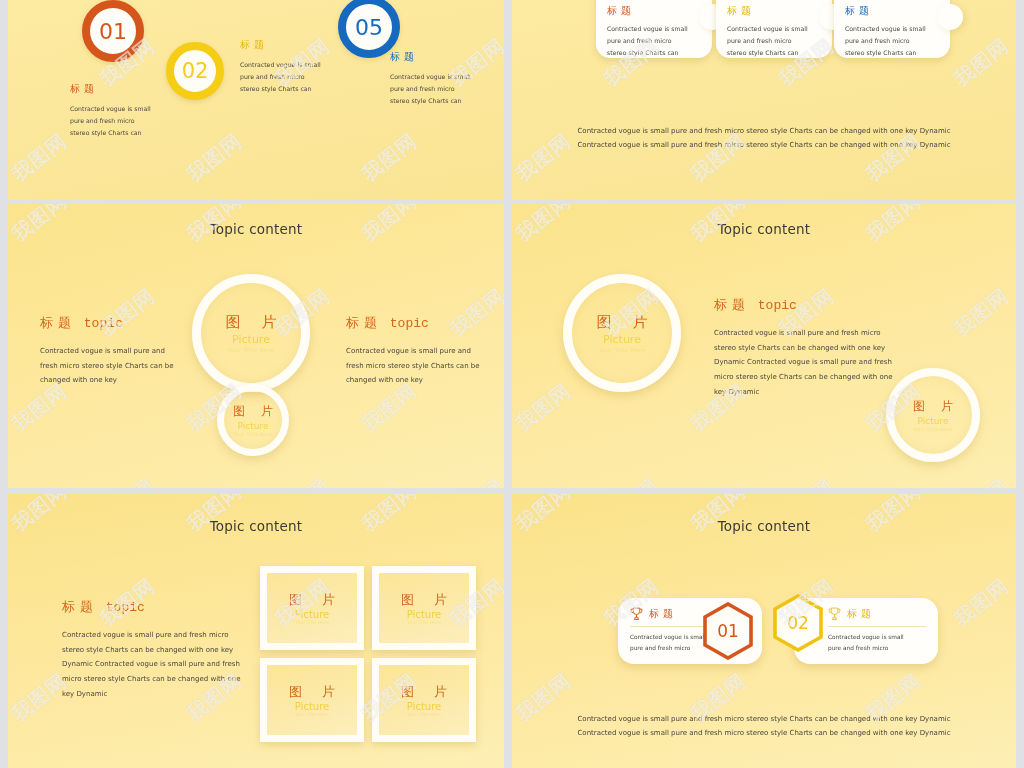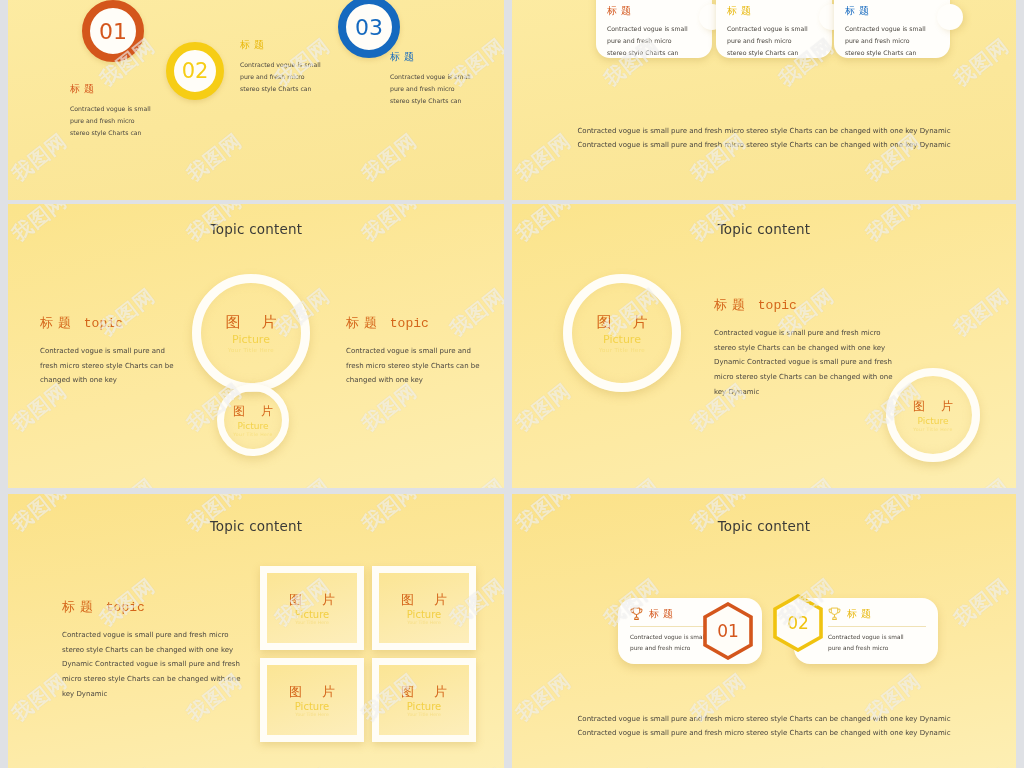--- a/index.html
+++ b/index.html
@@ -193,21 +193,21 @@
     <div class="col1" style="left:232px; top:84px; width:122px;">
       <div class="t y">标题</div>
       <div class="d">
         <div>Contracted vogue is small</div>
         <div>pure and fresh micro</div>
         <div>stereo style Charts can</div>
       </div>
     </div>
 
     <div class="ring r-blue" style="left:330px; top:42px; width:62px; height:62px; font-size:22px;">
-      <span>03</span>
+      <span>05</span>
     </div>
     <div class="col1" style="left:382px; top:96px; width:122px;">
       <div class="t b">标题</div>
       <div class="d">
         <div>Contracted vogue is small</div>
         <div>pure and fresh micro</div>
         <div>stereo style Charts can</div>
       </div>
     </div>
   </div>

